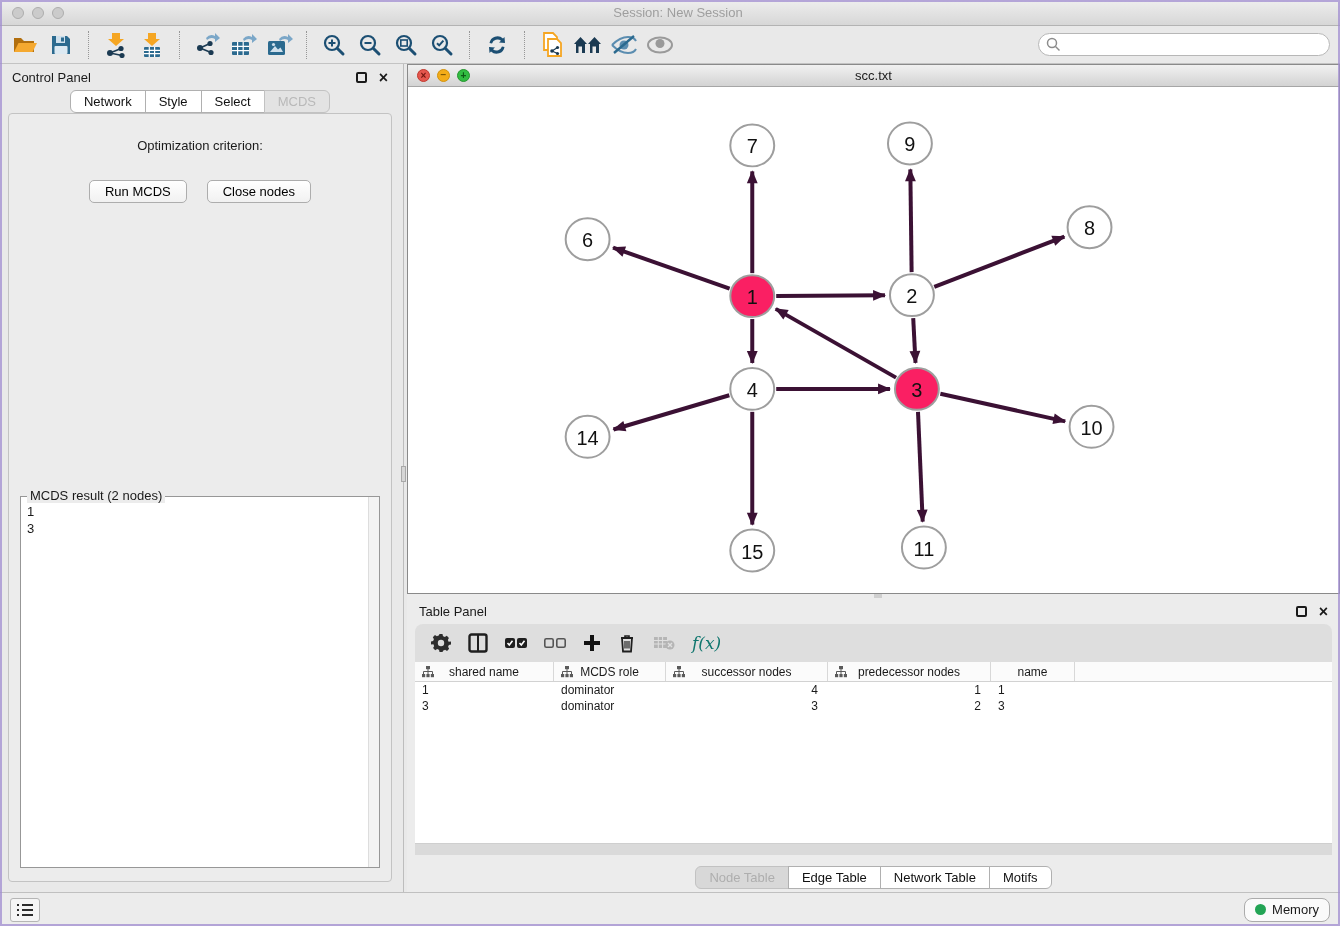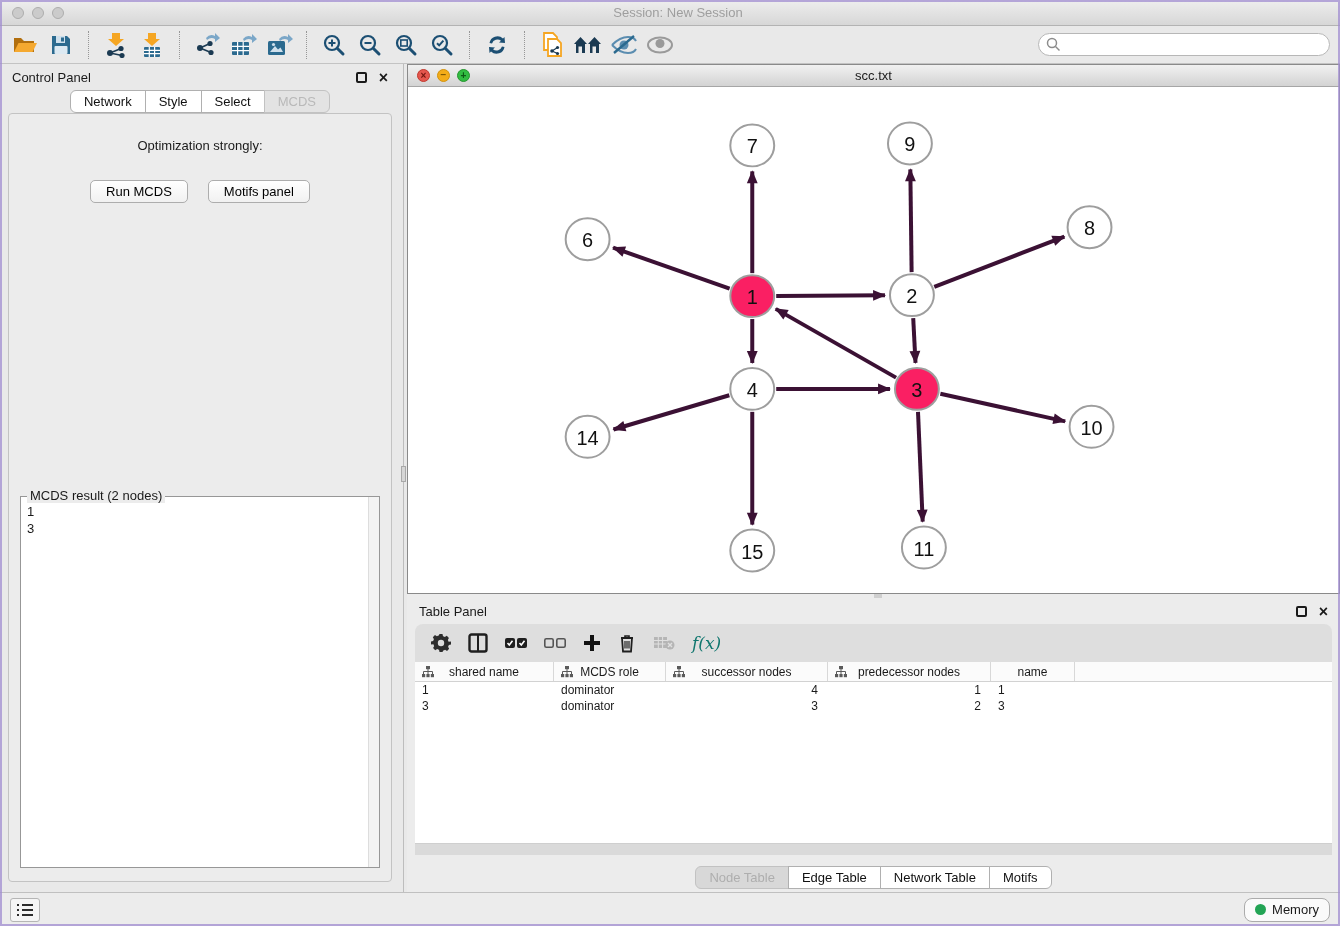--- a/index.html
+++ b/index.html
@@ -277,24 +277,24 @@
       <span class="float-icon"></span>
       <span class="close-icon">×</span>
     </div>
     <div class="tabrow" id="control-tabs">
         <div class="tab">Network</div>
         <div class="tab">Style</div>
         <div class="tab">Select</div>
         <div class="tab active">MCDS</div>
       </div>
     <div class="cp-content">
-      <div class="opt-label">Optimization strongly:</div>
+      <div class="opt-label">Optimization criterion:</div>
       <div class="btn-row">
         <button class="mac-btn">Run MCDS</button>
-        <button class="mac-btn">Motifs panel</button>
+        <button class="mac-btn">Close nodes</button>
       </div>
       <div class="result-group">
         <span class="result-legend">MCDS result (2 nodes)</span>
         <div class="result-text" id="mcds-result-text">1
 3</div>
         <div class="result-scroll"></div>
       </div>
     </div>
   </div>
 

